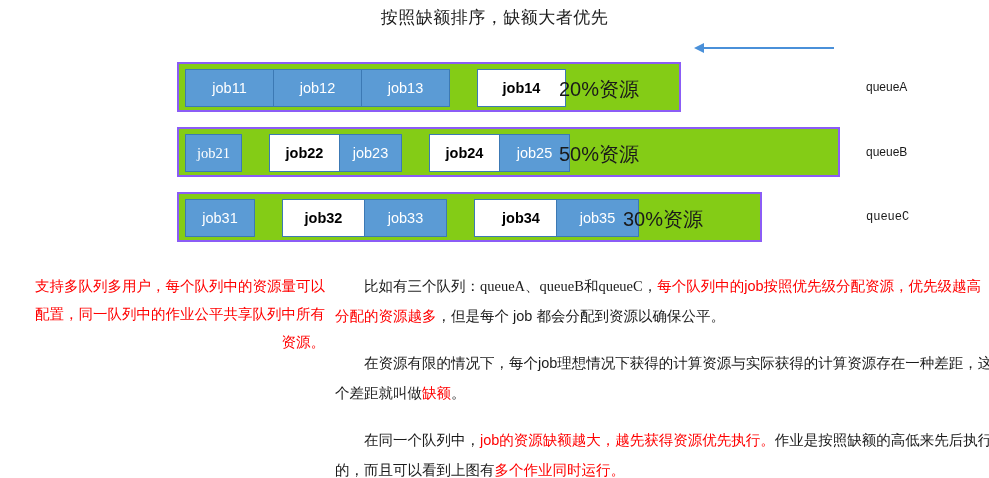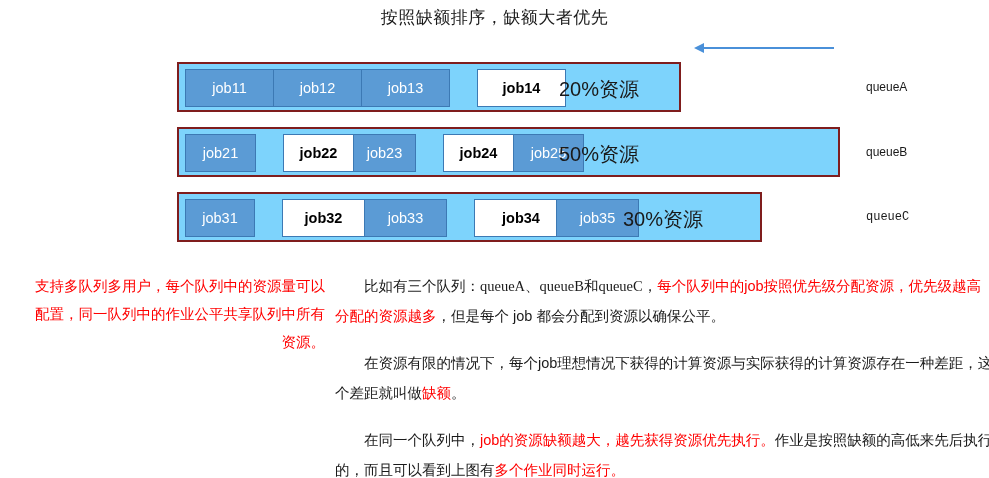--- a/index.html
+++ b/index.html
@@ -52,22 +52,22 @@
     width: 0;
     height: 0;
     border-top: 5px solid transparent;
     border-bottom: 5px solid transparent;
     border-right: 10px solid #4A90D9;
   }
 
   
   .queue-row {
     position: absolute;
-    border: 2px solid #7f1d1d;
-    background: #7dd3fc;
+    border: 2px solid #8b5cf6;
+    background: #84cc16;
     box-sizing: border-box;
     height: 50px;
   }
   .queue-inner {
     position: absolute;
     left: 6px;
     top: 5px;
     height: 38px;
     display: flex;
   }
@@ -159,21 +159,21 @@
     <div class="job-cell blue" style="width:89px;">job12</div>
     <div class="job-cell blue" style="width:89px;">job13</div>
     <div class="job-cell white" style="width:89px;">job14</div>
   </div>
   <div class="res-label" style="left:380px;">20%资源</div>
 </div>
 <div class="queue-name" style="top:80px;">queueA</div>
 
 <div class="queue-row" style="left:177px; top:127px; width:663px;">
   <div class="queue-inner">
-    <div class="job-cell blue" style="width:71px;">job21</div>
+    <div class="job-cell blue" style="width:57px;font-family:Liberation Serif, serif;">job21</div>
     <div class="job-cell white" style="width:71px;">job22</div>
     <div class="job-cell blue" style="width:63px;">job23</div>
     <div class="job-cell white" style="width:71px;">job24</div>
     <div class="job-cell blue" style="width:71px;">job25</div>
   </div>
   <div class="res-label" style="left:380px;">50%资源</div>
 </div>
 <div class="queue-name" style="top:145px;">queueB</div>
 
 <div class="queue-row" style="left:177px; top:192px; width:585px;">

